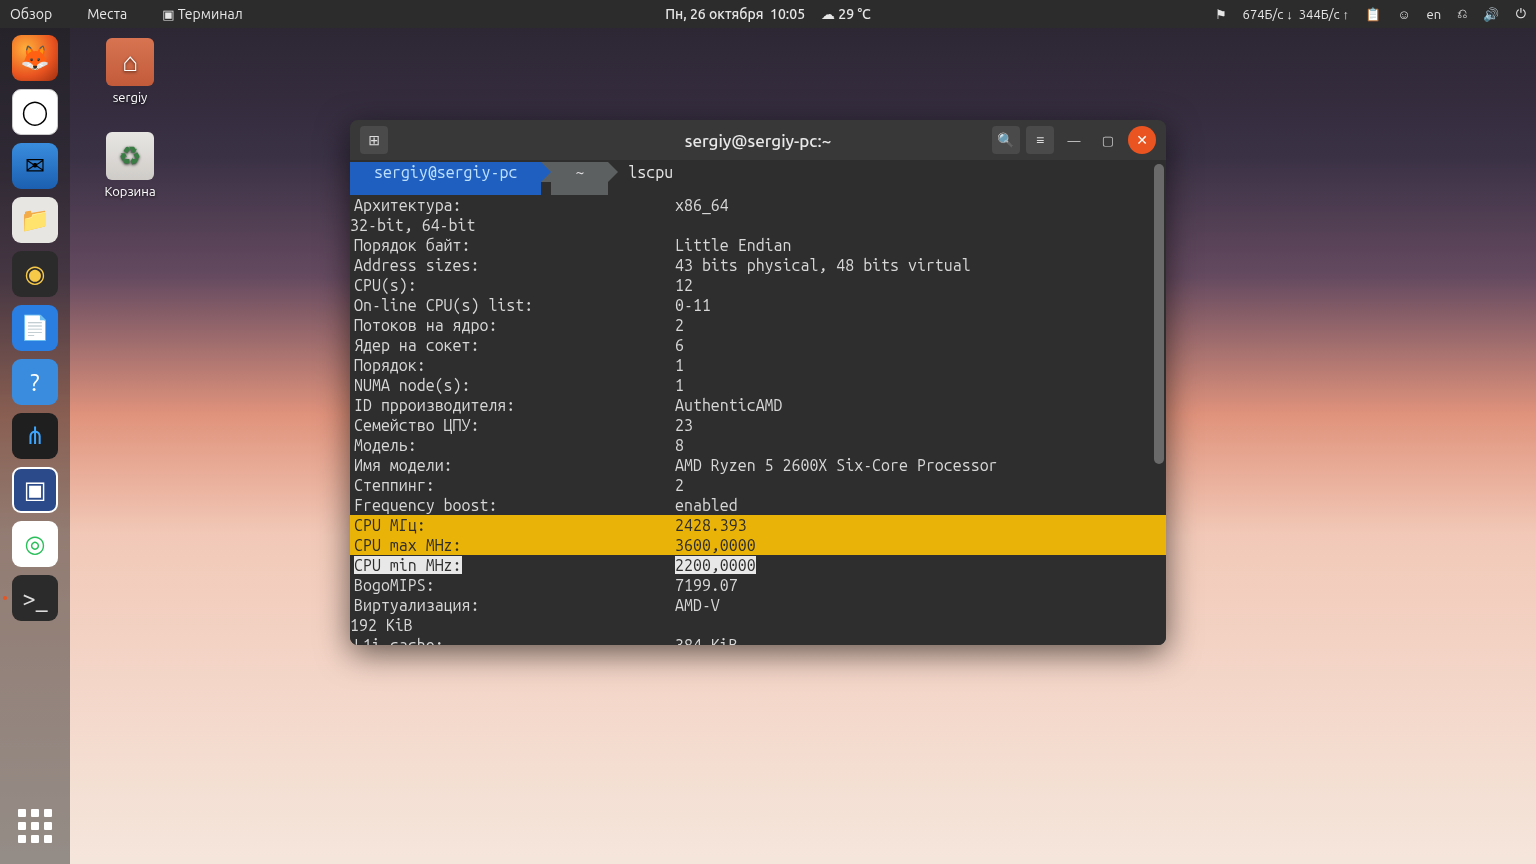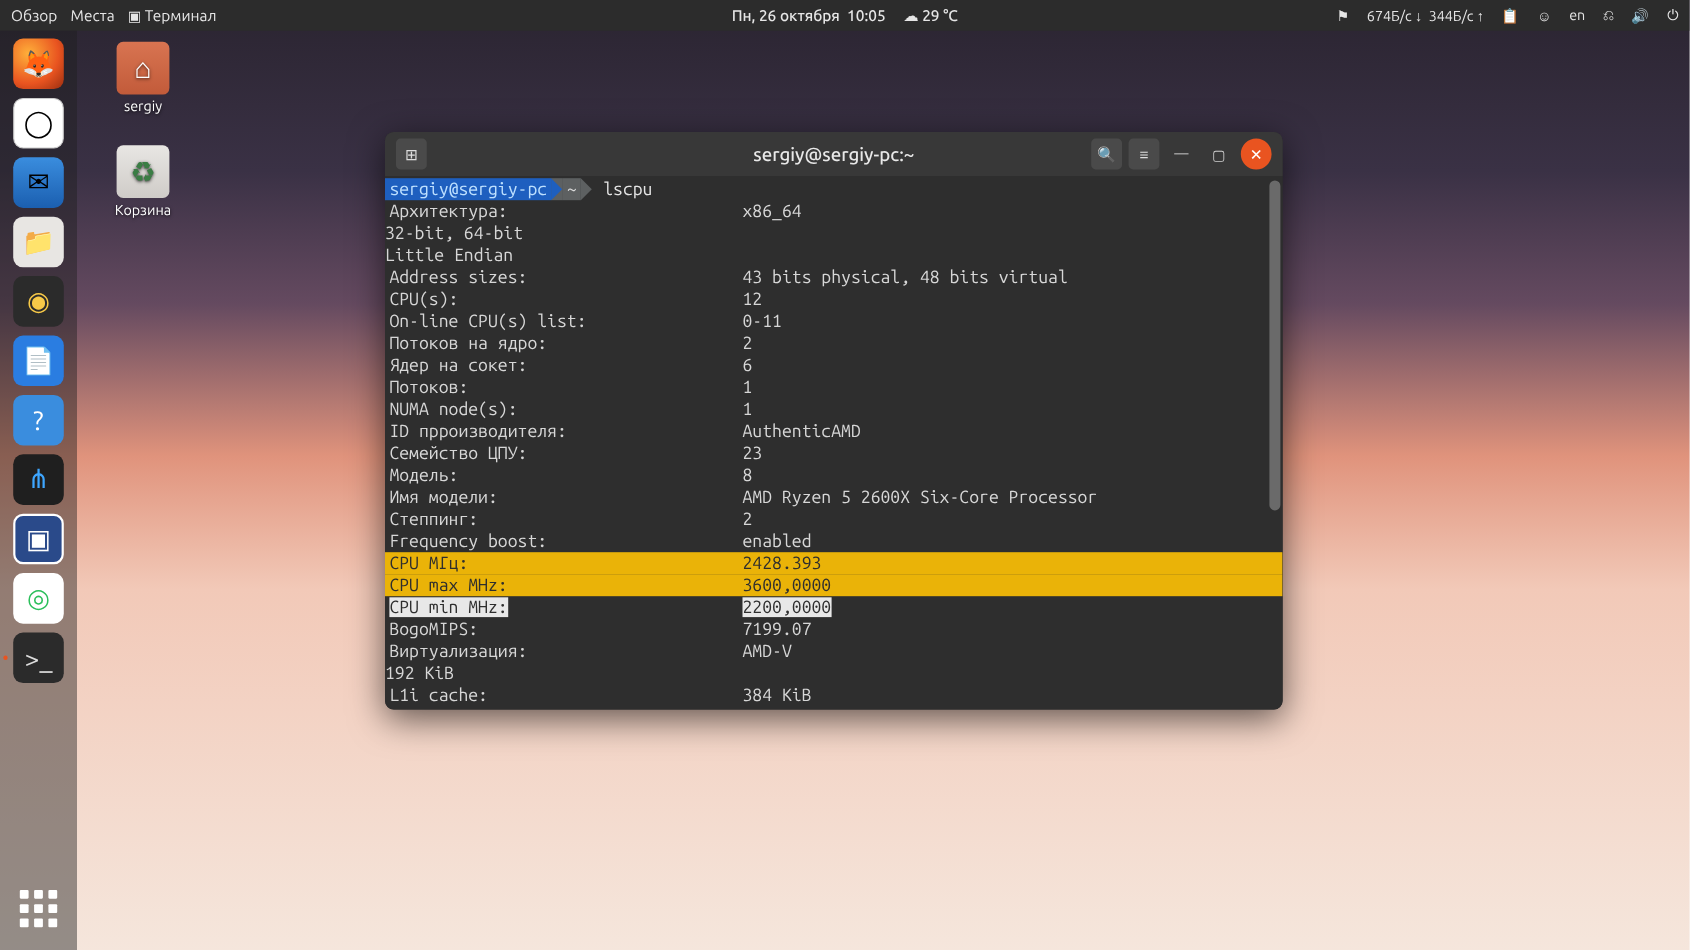--- a/index.html
+++ b/index.html
@@ -9,21 +9,21 @@
   background: linear-gradient(180deg,#2a2430 0%,#3a3145 18%,#654a60 32%,#e0937c 48%,#f2c9b8 62%,#f5e6dc 100%);
   position:relative;
 }
 
 
 .topbar {
   position:absolute; top:0; left:0; right:0; height:28px;
   background:#2c2c2c; color:#e6e6e6; font-size:14px;
   display:flex; align-items:center; padding:0 10px;
 }
-.topbar .left{display:flex;gap:12px;align-items:center}
+.topbar .left{display:flex;gap:35px;align-items:center}
 .topbar .left span{cursor:pointer}
 .topbar .center{position:absolute;left:50%;transform:translateX(-50%);display:flex;gap:16px;align-items:center;font-weight:500}
 .topbar .right{margin-left:auto;display:flex;gap:16px;align-items:center;font-size:13px}
 .tb-icon{font-size:13px}
 
 
 .dock{position:absolute;top:28px;left:0;bottom:0;width:70px;background:rgba(30,30,30,0.45);display:flex;flex-direction:column;align-items:center;padding-top:6px;gap:6px}
 .dock-item{width:48px;height:48px;border-radius:10px;display:flex;align-items:center;justify-content:center;cursor:pointer;position:relative;font-size:24px}
 .dock-item.running::before{content:"";position:absolute;left:-8px;top:50%;transform:translateY(-50%);width:4px;height:4px;border-radius:50%;background:#e95420}
 .dock-apps{position:absolute;bottom:14px;left:11px;width:48px;height:48px;display:flex;align-items:center;justify-content:center;cursor:pointer}
@@ -45,21 +45,21 @@
 .term-titlebar{height:40px;background:#383838;border-radius:8px 8px 0 0;display:flex;align-items:center;padding:0 10px;gap:8px}
 .term-titlebar .title{position:absolute;left:50%;transform:translateX(-50%);color:#e8e8e8;font-size:17px;font-weight:500}
 .tb-btn{width:28px;height:28px;border-radius:4px;background:#4a4a4a;color:#ddd;display:flex;align-items:center;justify-content:center;font-size:14px;cursor:pointer}
 .tb-btn.close{background:#e95420;color:#fff;border-radius:50%}
 .tb-left{display:flex;gap:6px}
 .tb-right{margin-left:auto;display:flex;gap:6px;align-items:center}
 .win-ctl{width:28px;height:28px;display:flex;align-items:center;justify-content:center;color:#ccc;font-size:13px;cursor:pointer}
 
 .term-body{flex:1;background:#2e2e2e;color:#d7d7d7;font-family:"Ubuntu Mono","DejaVu Sans Mono",monospace;font-size:16px;line-height:20px;padding:2px 0 0 0;overflow:hidden;border-radius:0 0 8px 8px}
 .prompt-line{margin-bottom:0}
-.prompt-seg{display:inline-block;padding:0 4px;height:20px;line-height:20px}
+.prompt-seg{display:inline-block;padding:0 24px;height:33px;line-height:20px}
 .seg-user{background:#1e5fbf;color:#bde0ff}
 .seg-path{background:#5d6061;color:#dcdcdc}
 .seg-arrow{display:inline-block;width:0;height:0;border-top:10px solid transparent;border-bottom:10px solid transparent;vertical-align:top}
 .arrow-user{border-left:10px solid #1e5fbf;background:#5d6061}
 .arrow-path{border-left:10px solid #5d6061}
 .cmd{color:#e5e5e5;margin-left:10px}
 .lscpu-rows{margin-top:0}
 .lscpu-row{display:flex;white-space:pre}
 .lscpu-row .k{width:325px;padding-left:4px;white-space:pre}
 .lscpu-row .v{flex:1;white-space:pre}
@@ -188,27 +188,27 @@
       <div class="tb-btn close">✕</div>
     </div>
   </div>
   <div class="term-body">
     <div class="prompt-line">
       <span class="prompt-seg seg-user">sergiy@sergiy-pc</span><span class="seg-arrow arrow-user"></span><span class="prompt-seg seg-path">~</span><span class="seg-arrow arrow-path"></span><span class="cmd">lscpu</span>
     </div>
     <div class="lscpu-rows" id="lscpu">
         <div class="lscpu-row"><span class="k">Архитектура:</span><span class="v">x86_64</span></div>
         <div class="lscpu-row"><span class="v">32-bit, 64-bit</span></div>
-        <div class="lscpu-row"><span class="v">Little Endian</span></div>
+        <div class="lscpu-row"><span class="k">Порядок байт:</span><span class="v">Little Endian</span></div>
         <div class="lscpu-row"><span class="k">Address sizes:</span><span class="v">43 bits physical, 48 bits virtual</span></div>
         <div class="lscpu-row"><span class="k">CPU(s):</span><span class="v">12</span></div>
         <div class="lscpu-row"><span class="k">On-line CPU(s) list:</span><span class="v">0-11</span></div>
         <div class="lscpu-row"><span class="k">Потоков на ядро:</span><span class="v">2</span></div>
         <div class="lscpu-row"><span class="k">Ядер на сокет:</span><span class="v">6</span></div>
-        <div class="lscpu-row"><span class="k">Потоков:</span><span class="v">1</span></div>
+        <div class="lscpu-row"><span class="k">Порядок:</span><span class="v">1</span></div>
         <div class="lscpu-row"><span class="k">NUMA node(s):</span><span class="v">1</span></div>
         <div class="lscpu-row"><span class="k">ID прроизводителя:</span><span class="v">AuthenticAMD</span></div>
         <div class="lscpu-row"><span class="k">Семейство ЦПУ:</span><span class="v">23</span></div>
         <div class="lscpu-row"><span class="k">Модель:</span><span class="v">8</span></div>
         <div class="lscpu-row"><span class="k">Имя модели:</span><span class="v">AMD Ryzen 5 2600X Six-Core Processor</span></div>
         <div class="lscpu-row"><span class="k">Степпинг:</span><span class="v">2</span></div>
         <div class="lscpu-row"><span class="k">Frequency boost:</span><span class="v">enabled</span></div>
         <div class="lscpu-row hl"><span class="k">CPU МГц:</span><span class="v">2428.393</span></div>
         <div class="lscpu-row hl"><span class="k">CPU max MHz:</span><span class="v">3600,0000</span></div>
         <div class="lscpu-row"><span class="k"><span class="hl-partial">CPU min MHz:</span></span><span class="v"><span class="hl-partial">2200,0000</span></span></div>

